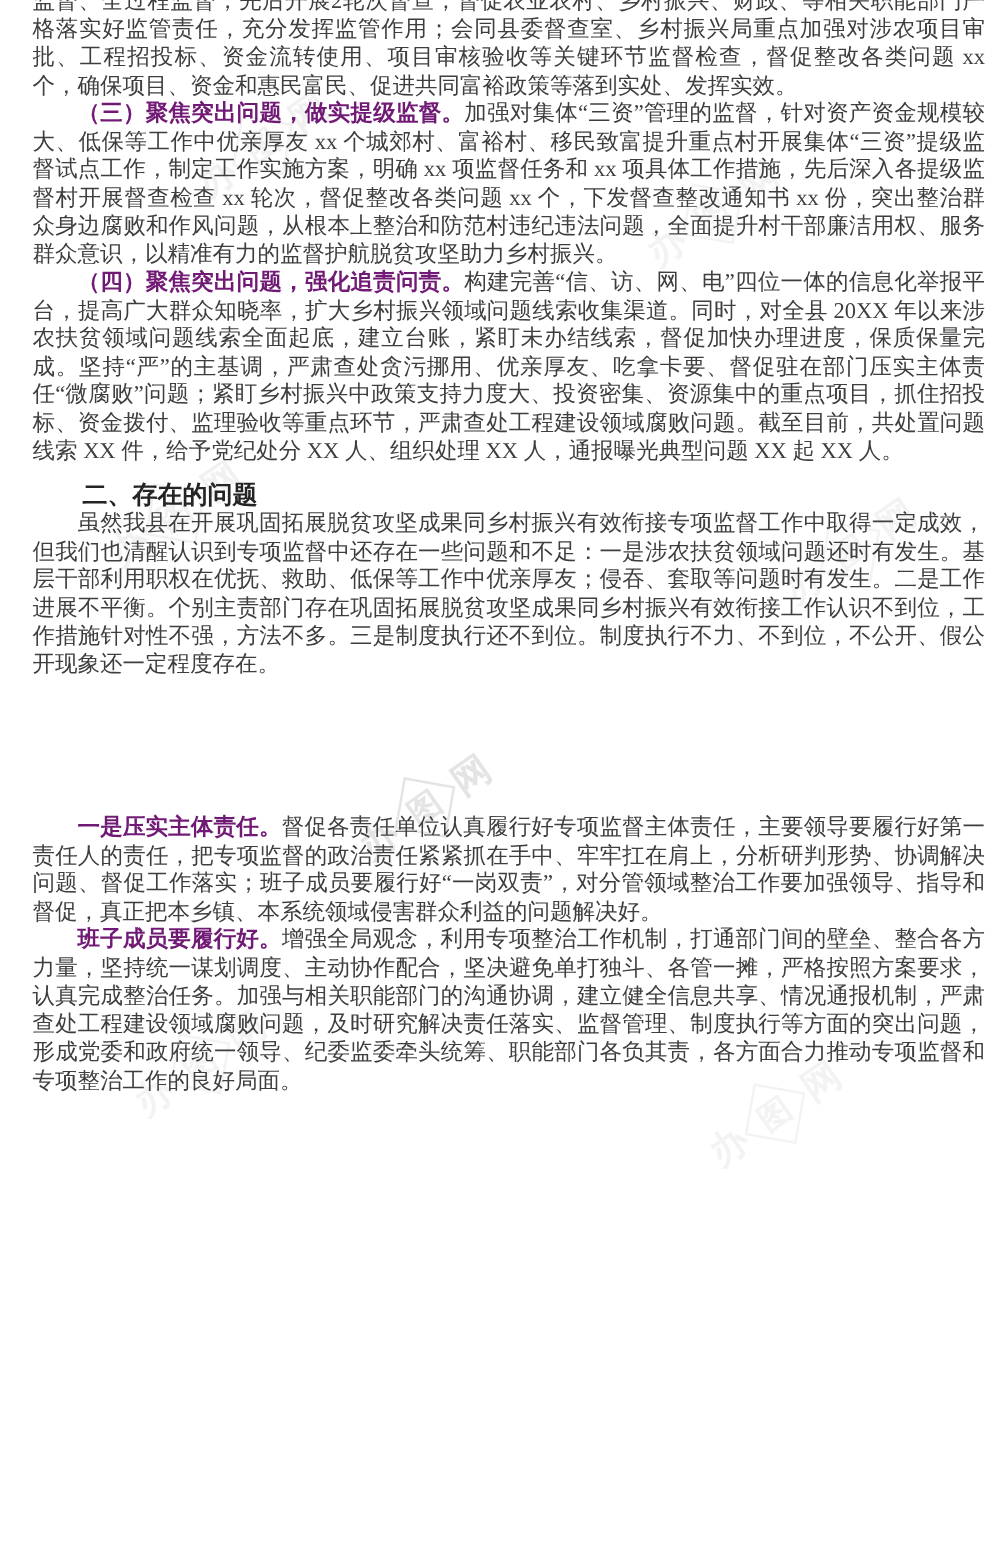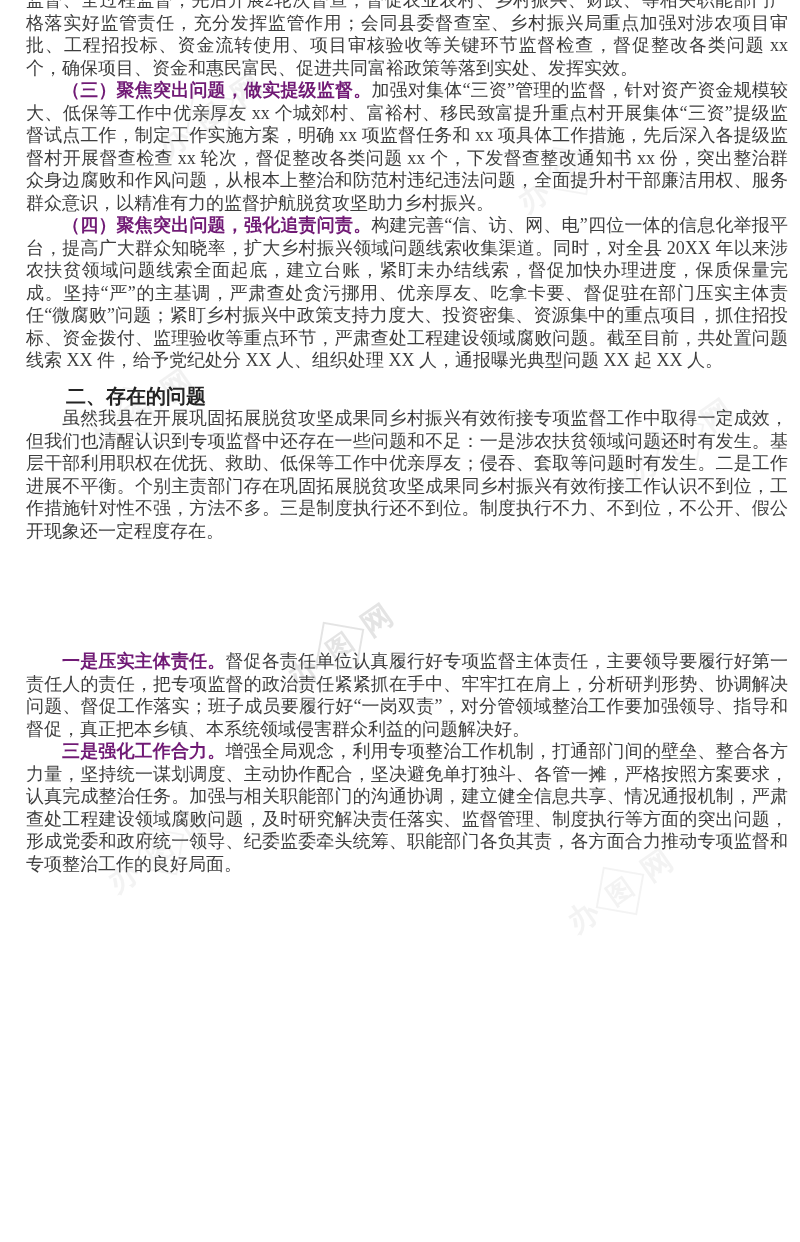--- a/index.html
+++ b/index.html
@@ -133,16 +133,16 @@
     <p class="para"><b class="lead">（四）聚焦突出问题，强化追责问责。</b><span>构建完善“信、访、网、电”四位一体的信息化举报平台，提高广大群众知晓率，扩大乡村振兴领域问题线索收集渠道。同时，对全县 20XX 年以来涉农扶贫领域问题线索全面起底，建立台账，紧盯未办结线索，督促加快办理进度，保质保量完成。坚持“严”的主基调，严肃查处贪污挪用、优亲厚友、吃拿卡要、督促驻在部门压实主体责任“微腐败”问题；紧盯乡村振兴中政策支持力度大、投资密集、资源集中的重点项目，抓住招投标、资金拨付、监理验收等重点环节，严肃查处工程建设领域腐败问题。截至目前，共处置问题线索 XX 件，给予党纪处分 XX 人、组织处理 XX 人，通报曝光典型问题 XX 起 XX 人。</span></p>
 
     <h3 class="heading">二、存在的问题</h3>
 
     <p class="para">虽然我县在开展巩固拓展脱贫攻坚成果同乡村振兴有效衔接专项监督工作中取得一定成效，但我们也清醒认识到专项监督中还存在一些问题和不足：一是涉农扶贫领域问题还时有发生。基层干部利用职权在优抚、救助、低保等工作中优亲厚友；侵吞、套取等问题时有发生。二是工作进展不平衡。个别主责部门存在巩固拓展脱贫攻坚成果同乡村振兴有效衔接工作认识不到位，工作措施针对性不强，方法不多。三是制度执行还不到位。制度执行不力、不到位，不公开、假公开现象还一定程度存在。</p>
 
 
     <p class="para gap-top"><b class="lead">一是压实主体责任。</b><span>督促各责任单位认真履行好专项监督主体责任，主要领导要履行好第一责任人的责任，把专项监督的政治责任紧紧抓在手中、牢牢扛在肩上，分析研判形势、协调解决问题、督促工作落实；班子成员要履行好“一岗双责”，对分管领域整治工作要加强领导、指导和督促，真正把本乡镇、本系统领域侵害群众利益的问题解决好。</span></p>
 
 
-    <p class="para"><b class="lead">三是强化工作合力。</b><span>增强全局观念，利用专项整治工作机制，打通部门间的壁垒、整合各方力量，坚持统一谋划调度、主动协作配合，坚决避免单打独斗、各管一摊，严格按照方案要求，认真完成整治任务。加强与相关职能部门的沟通协调，建立健全信息共享、情况通报机制，严肃查处工程建设领域腐败问题，及时研究解决责任落实、监督管理、制度执行等方面的突出问题，形成党委和政府统一领导、纪委监委牵头统筹、职能部门各负其责，各方面合力推动专项监督和专项整治工作的良好局面。</span></p>
+    <p class="para"><b class="lead">班子成员要履行好。</b><span>增强全局观念，利用专项整治工作机制，打通部门间的壁垒、整合各方力量，坚持统一谋划调度、主动协作配合，坚决避免单打独斗、各管一摊，严格按照方案要求，认真完成整治任务。加强与相关职能部门的沟通协调，建立健全信息共享、情况通报机制，严肃查处工程建设领域腐败问题，及时研究解决责任落实、监督管理、制度执行等方面的突出问题，形成党委和政府统一领导、纪委监委牵头统筹、职能部门各负其责，各方面合力推动专项监督和专项整治工作的良好局面。</span></p>
 
   </div>
 </div>
 
 </body></html>

